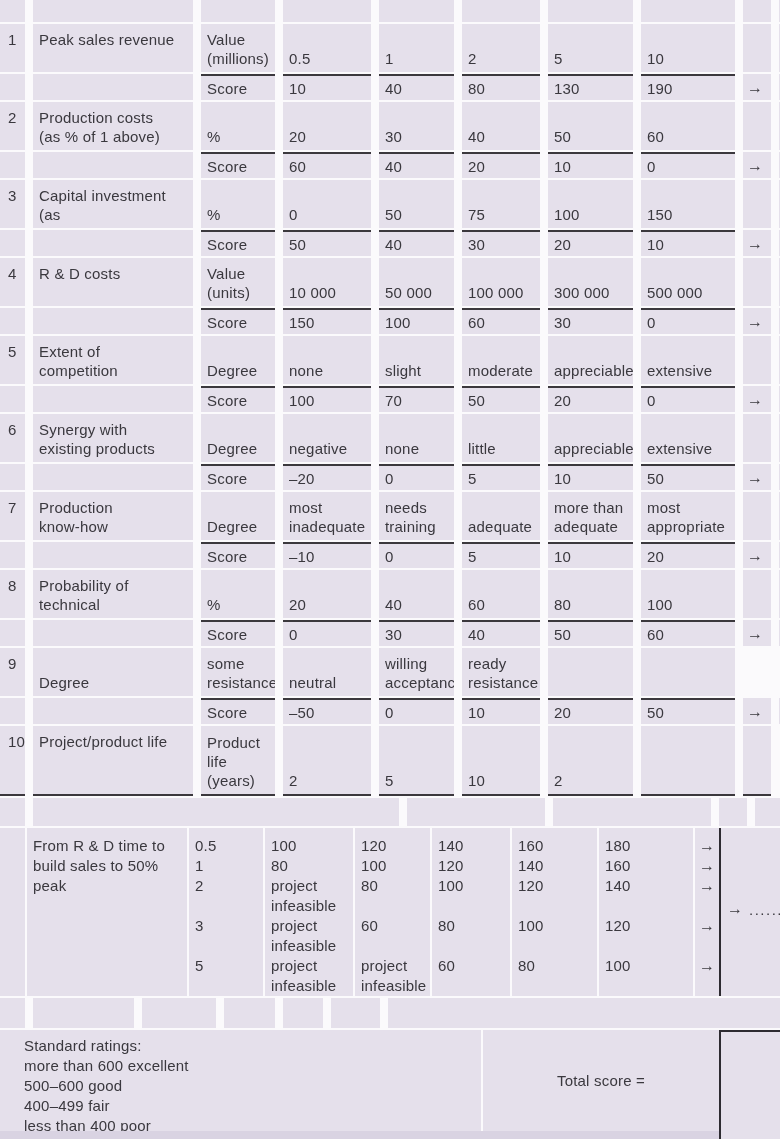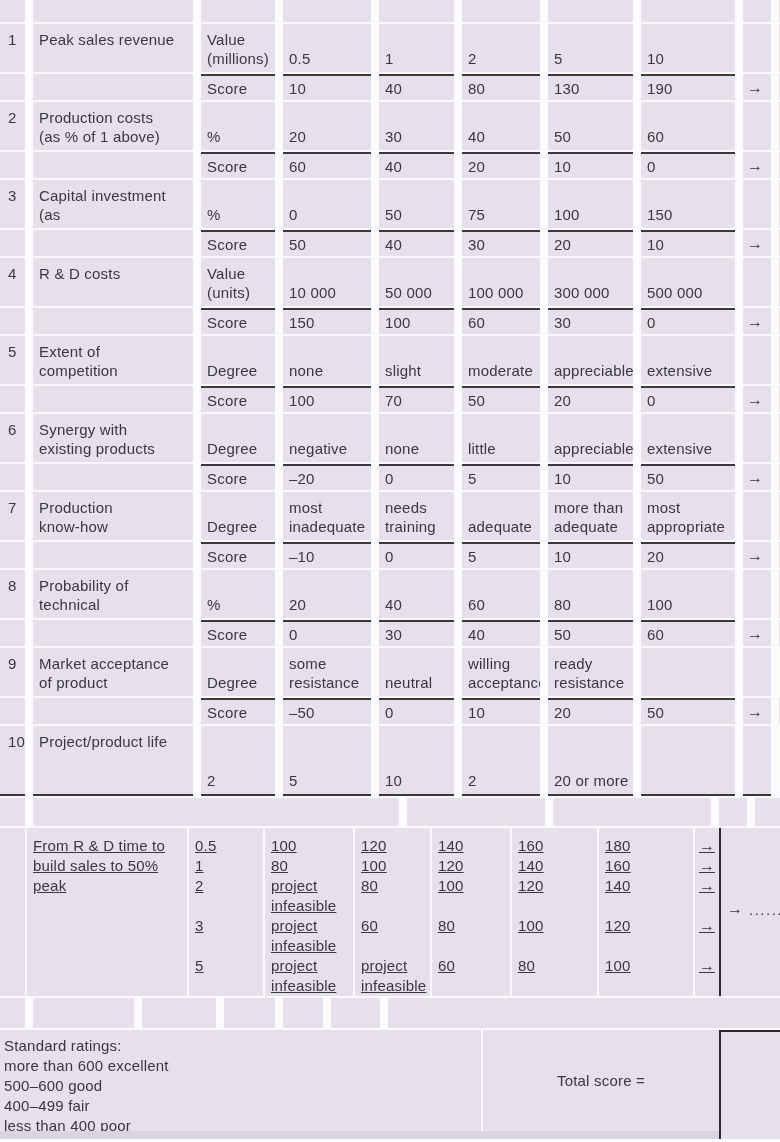--- a/index.html
+++ b/index.html
@@ -24,29 +24,29 @@
   .top{justify-content:flex-start;padding-top:6px;}
   .mid{justify-content:center;padding-bottom:2px;}
   .num{padding-left:8px;}
   .dk{border-top:2px solid var(--rule);}
   .dkb{border-bottom:2px solid var(--rule);}
   .arrowc{padding-left:4px;font-size:16px;letter-spacing:0;}
   .dots{padding-left:2px;letter-spacing:1.5px;overflow:hidden;white-space:nowrap;}
   
   .mxwrap{position:relative;background:var(--line);}
   .mx{display:grid;grid-template-columns:25px 160px 74px 88px 75px 78px 85px 94px 85px;column-gap:2px;background:var(--line);}
-  .mx .c{justify-content:flex-start;line-height:20px;padding-bottom:0;padding-top:0;text-decoration:underline;}
+  .mx .c{justify-content:flex-start;line-height:20px;padding-bottom:0;padding-top:0;}
   .pt8{padding-top:8px !important;}
   .mxline{position:absolute;left:719px;top:0;width:2px;height:100%;background:var(--boxb);}
   .mxtotal{position:absolute;left:727px;top:72px;display:flex;align-items:center;background:transparent;}
   .mxtotal .arrowc{padding-left:0;margin-right:4px;}
   
   .bottomblock{background:var(--line);}
   .bottom{display:flex;height:101px;background:var(--line);}
-  .rt{width:481px;background:var(--bg);padding:6px 0 0 4px;line-height:20px;}
+  .rt{width:481px;background:var(--bg);padding:6px 0 0 24px;line-height:20px;}
   .spacer2{width:2px;background:var(--line);}
   .tc{width:236px;background:var(--bg);display:flex;align-items:center;justify-content:center;}
   .box{width:61px;background:var(--bg);border-left:2px solid var(--boxb);border-top:2px solid var(--boxb);}
   .striprow{display:flex;height:8px;}
   .stripdark{width:719px;background:var(--strip);}
   .stripline{width:2px;background:var(--boxb);}
   .stripend{width:59px;background:var(--bg);}
 </style>
 </head>
 <body>
@@ -260,22 +260,20 @@
         <div class="c mid dk">0</div>
         <div class="c mid dk">30</div>
         <div class="c mid dk">40</div>
         <div class="c mid dk">50</div>
         <div class="c mid dk">60</div>
         <div class="c mid arrowc">→</div>
         <div class="c mid dots">............</div>
       </div>
       <div class="row cols-main ra">
         <div class="c top num">9</div>
-        <div class="c top">Market acceptance
-of product</div>
         <div class="c ">Degree</div>
         <div class="c ">some resistance</div>
         <div class="c ">neutral</div>
         <div class="c ">willing acceptance</div>
         <div class="c ">ready resistance</div>
         <div class="c "></div>
         <div class="c "></div>
       </div>
       <div class="row cols-main rb">
         <div class="c mid num"></div>
@@ -285,25 +283,27 @@
         <div class="c mid dk">0</div>
         <div class="c mid dk">10</div>
         <div class="c mid dk">20</div>
         <div class="c mid dk">50</div>
         <div class="c mid arrowc">→</div>
         <div class="c mid dots">............</div>
       </div>
       <div class="row cols-main r10">
         <div class="c top num dkb">10</div>
         <div class="c top dkb">Project/product life</div>
+        <div class="c dkb">Product
+life
+(years)</div>
         <div class="c dkb">2</div>
         <div class="c dkb">5</div>
         <div class="c dkb">10</div>
         <div class="c dkb">2</div>
-        <div class="c dkb">20 or more</div>
         <div class="c dkb"></div>
         <div class="c dkb"></div>
       </div>
       <div class="row cols-g1 g1">
         <div class="c "></div>
         <div class="c "></div>
         <div class="c "></div>
         <div class="c "></div>
         <div class="c "></div>
         <div class="c "></div>

